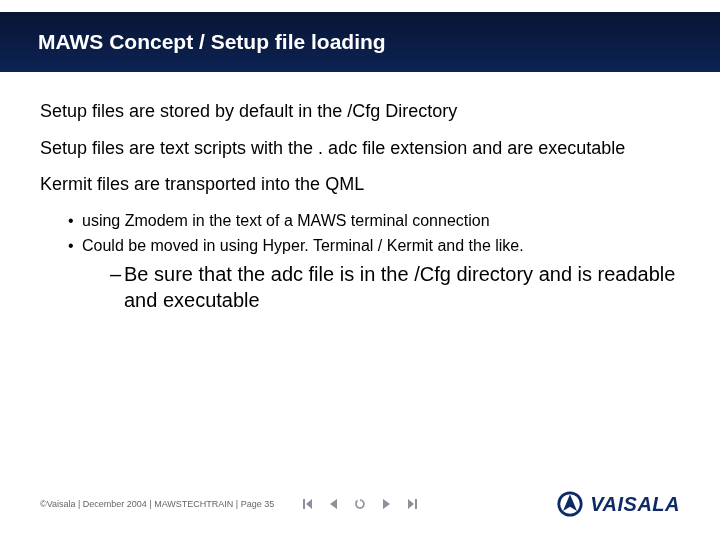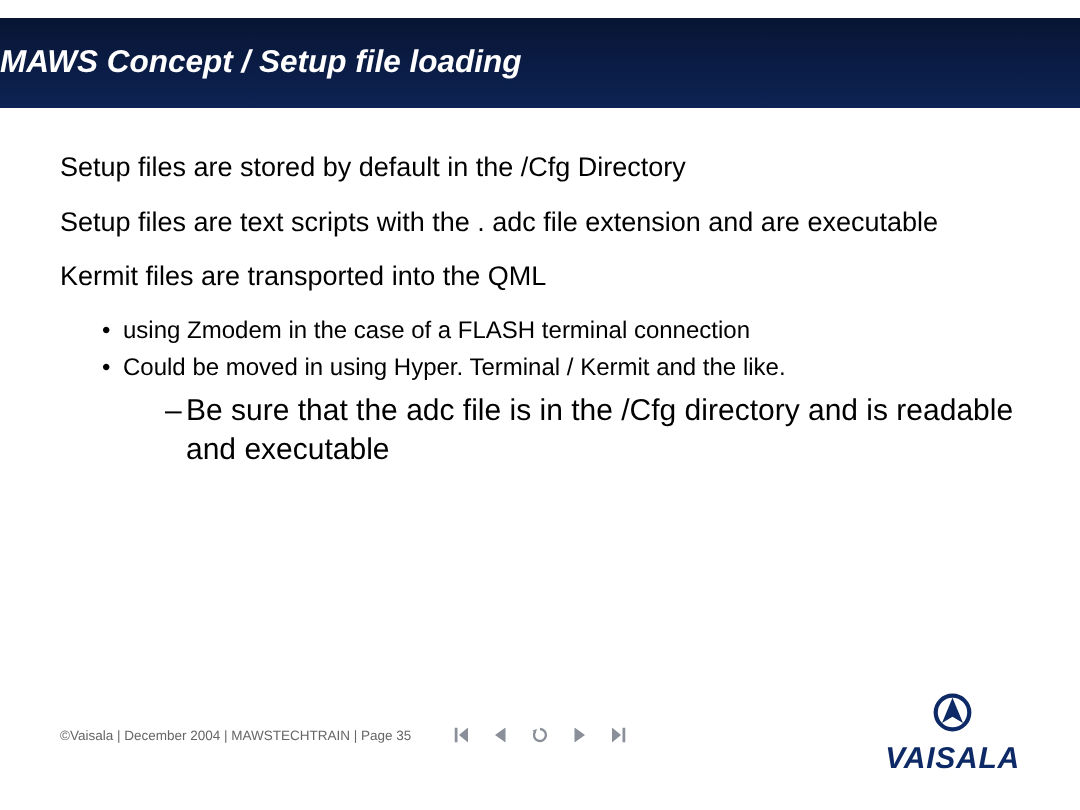--- a/index.html
+++ b/index.html
@@ -4,22 +4,22 @@
 <style>
   * { margin: 0; padding: 0; box-sizing: border-box; }
   html, body { width: 720px; height: 540px; font-family: Arial, Helvetica, sans-serif; background: #fff; overflow: hidden; }
   .slide { position: relative; width: 720px; height: 540px; }
   .title-band {
     background: #0a1b3f;
     background: linear-gradient(to bottom, #081534 0%, #0d2354 100%);
     height: 60px;
     display: flex;
     align-items: center;
+    padding-left: 38px;
     margin-top: 12px;
-    font-style: italic;
   }
   .title-text {
     color: #fff;
     font-size: 21px;
     font-weight: bold;
   }
   .content {
     padding: 28px 16px 0 40px;
     color: #000;
   }
@@ -98,42 +98,41 @@
   .nav-btn svg { display: block; }
   .logo {
     display: flex;
     align-items: center;
     gap: 6px;
     color: #0d2a66;
     font-weight: 900;
     font-style: italic;
     font-size: 20px;
     letter-spacing: 0.5px;
-    flex-direction: column;
   }
   .logo-mark {
     width: 28px;
     height: 28px;
   }
 </style>
 </head>
 <body>
 
 <div class="slide">
 
   <div class="title-band">
     <div class="title-text">MAWS Concept / Setup file loading</div>
   </div>
 
   <div class="content">
     <div class="p1">Setup files are stored by default in the /Cfg Directory</div>
     <div class="p2">Setup files are text scripts with the . adc file extension and are executable</div>
     <div class="p3">Kermit files are transported into the QML</div>
     <ul class="level1">
-      <li><span>using Zmodem in the case of a FLASH terminal connection</span></li>
+      <li><span>using Zmodem in the text of a MAWS terminal connection</span></li>
       <li><span>Could be moved in using Hyper. Terminal / Kermit and the like.</span>
         <ul class="level2">
           <li><span>Be sure that the adc file is in the /Cfg directory and is readable and executable</span></li>
         </ul>
       </li>
     </ul>
   </div>
 
   <div class="footer">
     <div class="footer-left">©Vaisala | December 2004 | MAWSTECHTRAIN | Page 35</div>

